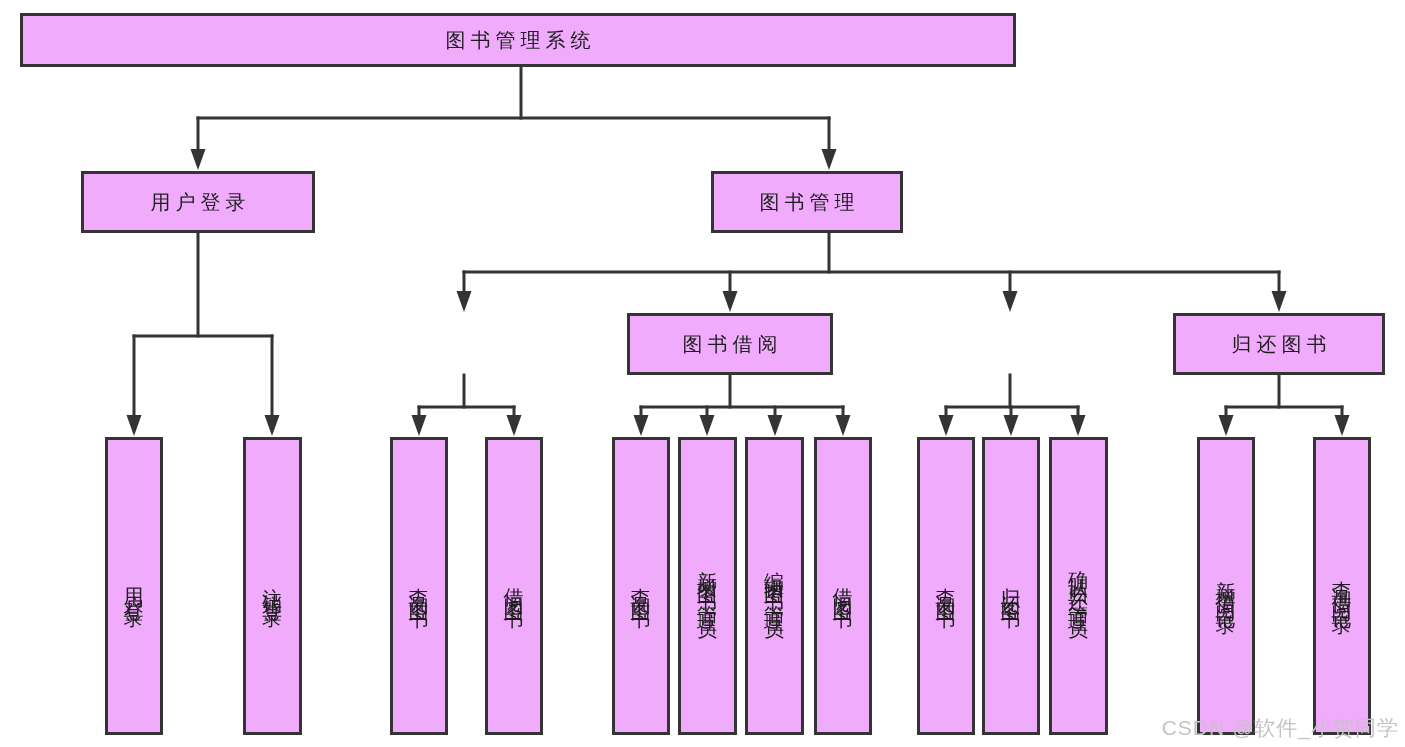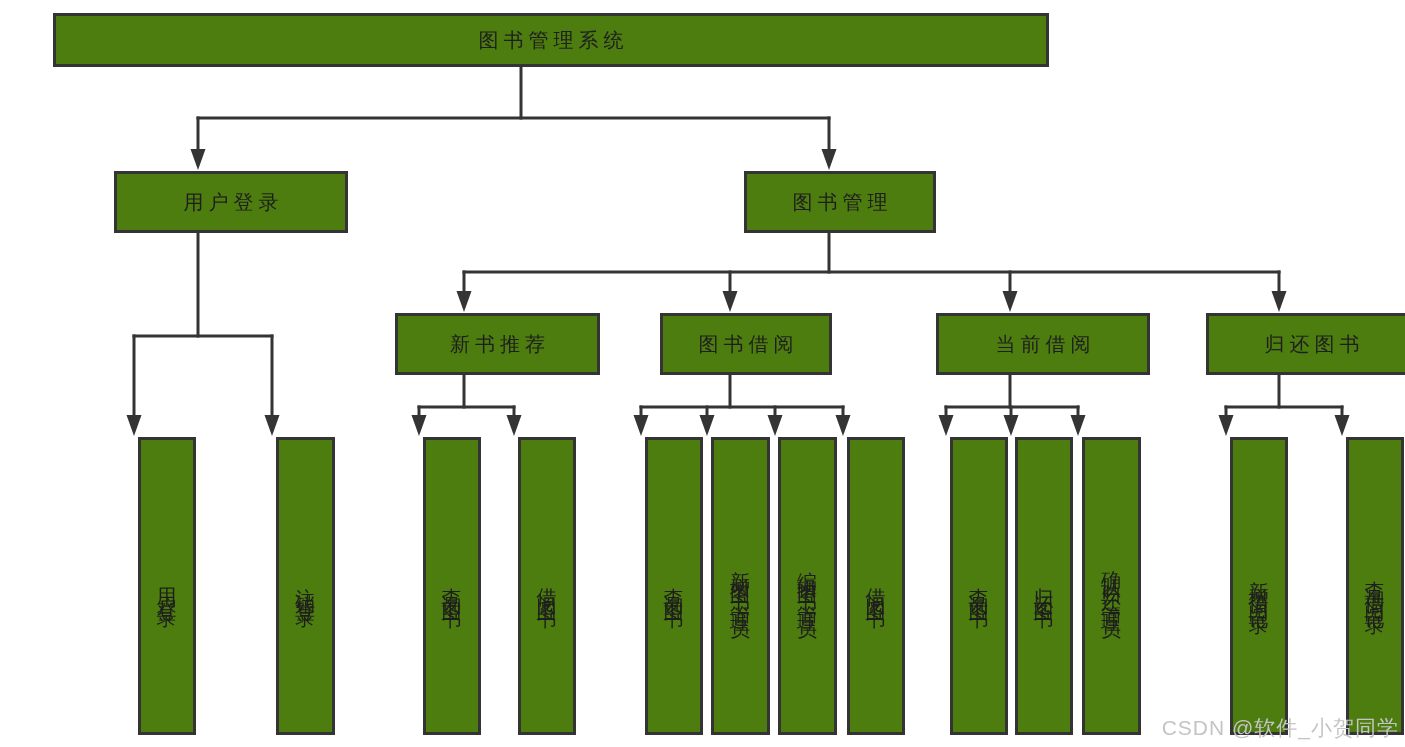--- a/index.html
+++ b/index.html
@@ -18,31 +18,30 @@
   #connectors{
     position:absolute;
     left:0;top:0;
     width:1405px;height:747px;
     pointer-events:none;
   }
   .node{
     position:absolute;
     box-sizing:border-box;
     border:3px solid var(--line);
-    background:#4d7c0f;
+    background:#f0abfc;
     color:var(--text);
     display:flex;
     align-items:center;
     justify-content:center;
     font-size:20px;
     letter-spacing:5px;
     text-indent:5px;
     white-space:nowrap;
     z-index:2;
-    margin-left:33px;
   }
   .node.vertical{
     writing-mode:vertical-rl;
     letter-spacing:7px;
     text-indent:0;
     font-size:20px;
     line-height:1;
   }
   .watermark{
     position:absolute;
@@ -113,23 +112,21 @@
       <polygon points="1218.5,415 1233.5,415 1226,436" fill="#343434"></polygon>
       <line x1="1342" y1="407" x2="1342" y2="419" stroke="#343434" stroke-width="3" stroke-linecap="square"></line>
       <polygon points="1334.5,415 1349.5,415 1342,436" fill="#343434"></polygon>
     </svg>
 
   <div class="node" style="left:20px;top:13px;width:996px;height:54px;">图书管理系统</div>
 
   <div class="node" style="left:81px;top:171px;width:234px;height:62px;">用户登录</div>
   <div class="node" style="left:711px;top:171px;width:192px;height:62px;">图书管理</div>
 
-  <div class="node" style="left:362px;top:313px;width:205px;height:62px;">新书推荐</div>
-  <div class="node" style="left:627px;top:313px;width:172px;height:62px;">图书借阅</div>
-  <div class="node" style="left:903px;top:313px;width:214px;height:62px;">当前借阅</div>
+  <div class="node" style="left:627px;top:313px;width:206px;height:62px;">图书借阅</div>
   <div class="node" style="left:1173px;top:313px;width:212px;height:62px;">归还图书</div>
 
   <div class="node vertical" style="left:105px;top:437px;width:58px;height:298px;">用户登录</div>
   <div class="node vertical" style="left:243px;top:437px;width:59px;height:298px;">注销登录</div>
 
   <div class="node vertical" style="left:390px;top:437px;width:58px;height:298px;">查询图书</div>
   <div class="node vertical" style="left:485px;top:437px;width:58px;height:298px;">借阅图书</div>
 
   <div class="node vertical" style="left:612px;top:437px;width:58px;height:298px;">查询图书</div>
   <div class="node vertical" style="left:678px;top:437px;width:59px;height:298px;">新增图书（管理员）</div>

